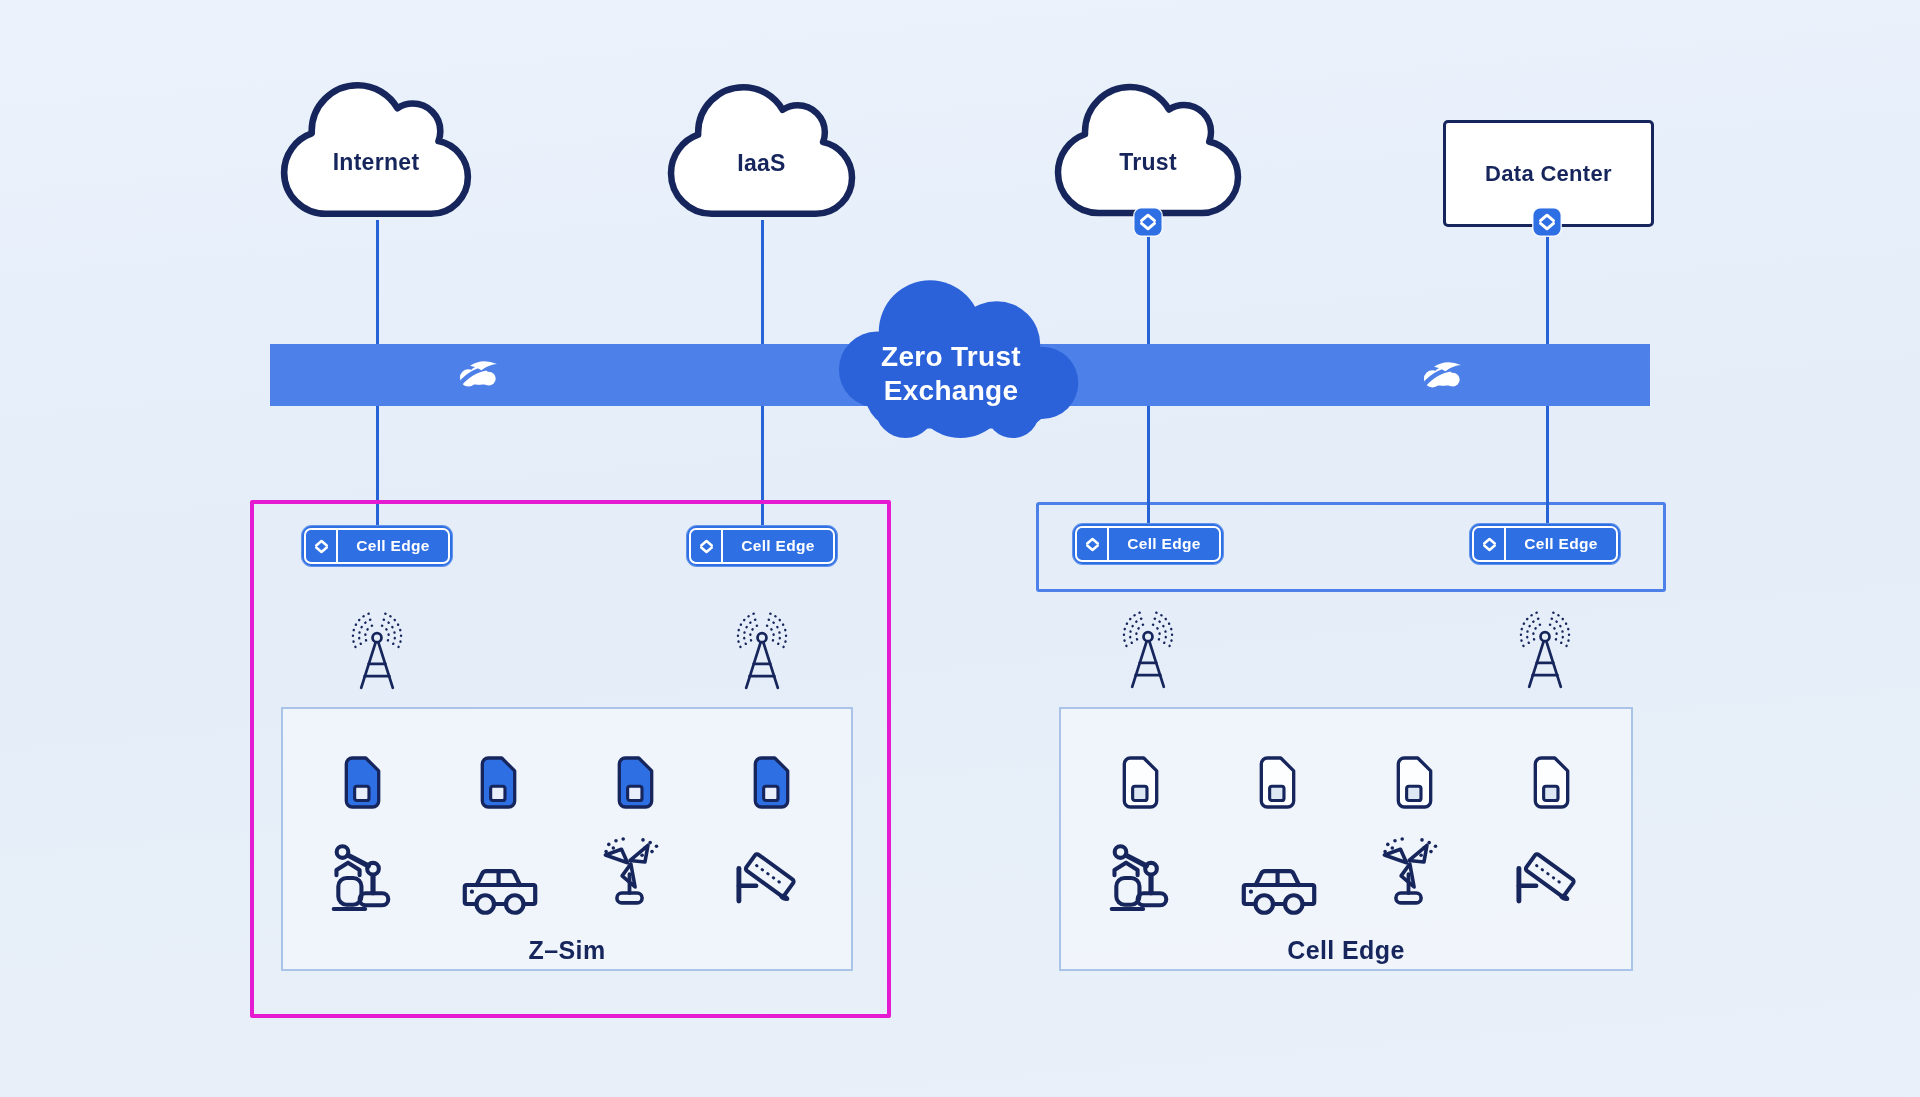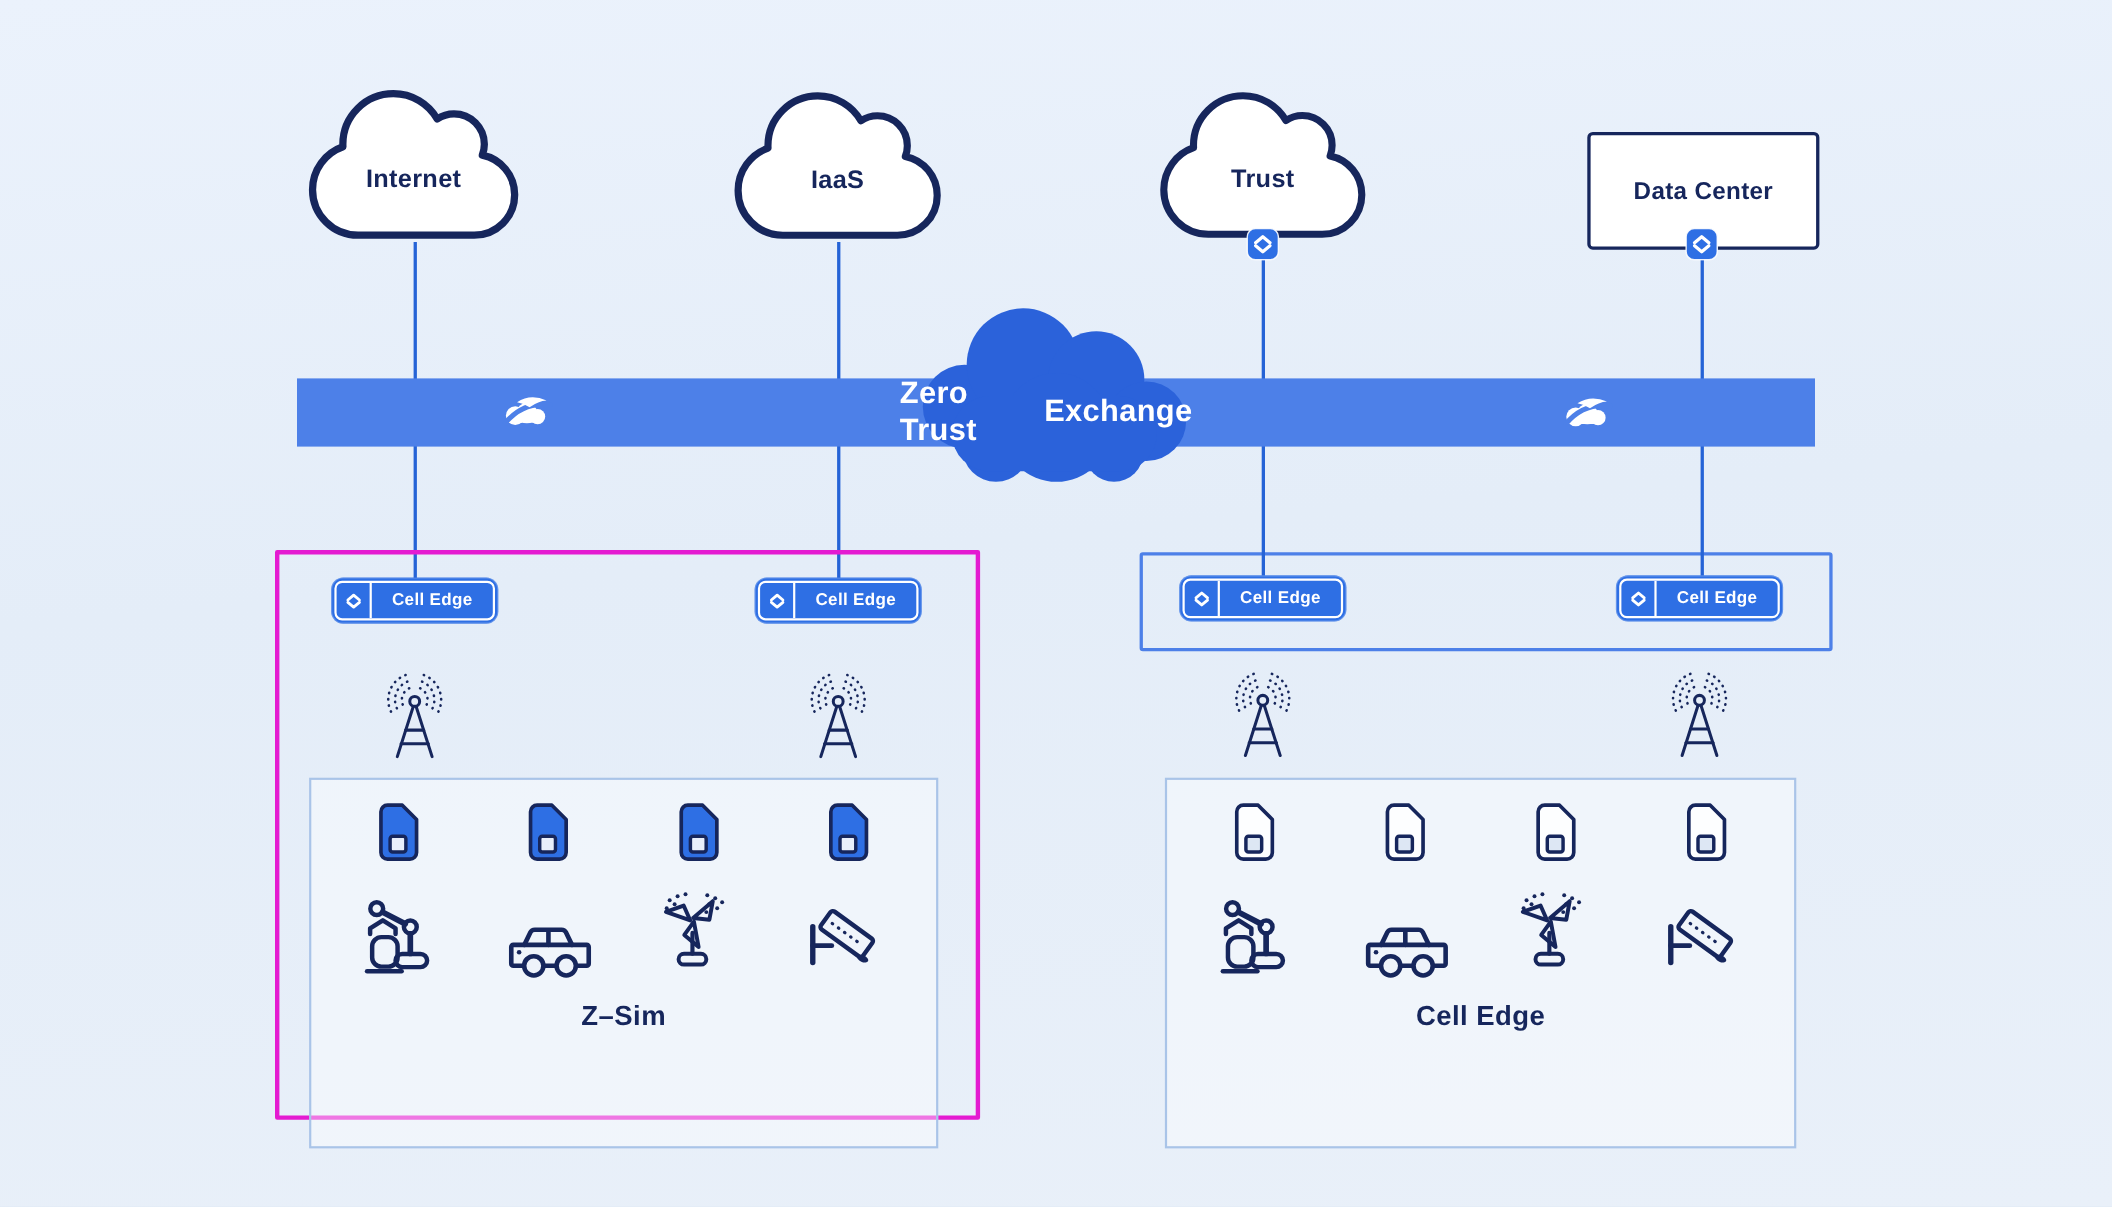--- a/index.html
+++ b/index.html
@@ -40,21 +40,21 @@
 
   
   .bar{position:absolute; left:270px; top:344px; width:1380px; height:62px; background:var(--bar_blue); z-index:2;}
   .bar-logo{position:absolute; width:52px; height:34px; z-index:3;}
   .bar-logo svg{width:100%; height:100%; overflow:visible;}
 
   
   .zte{position:absolute; left:818px; top:276px; width:266px; height:172px; z-index:3;}
   .zte svg{position:absolute; inset:0; width:100%; height:100%;}
   .zte-text{
-    position:absolute; inset:0; display:flex; align-items:center; justify-content:center;
+    position:absolute; inset:0; display:flex; flex-direction:column; align-items:center; justify-content:center;
     padding-top:24px; color:#fff; font-size:28px; font-weight:700; line-height:34px; letter-spacing:.3px;
   }
 
   
   .connector{position:absolute; width:30px; height:30px; z-index:5;}
   .connector svg{width:100%; height:100%;}
 
   
   .magenta-box{
     position:absolute; left:250px; top:500px; width:633px; height:510px;
@@ -82,23 +82,23 @@
     flex:1; display:flex; align-items:center; justify-content:center;
     color:#fff; font-size:15.5px; font-weight:700; letter-spacing:.3px;
   }
 
   
   .tower{position:absolute; width:66px; height:86px; z-index:3;}
   .tower svg{width:100%; height:100%; overflow:visible;}
 
   
   .device-box{
-    position:absolute; top:707px; width:572px; height:337px;
+    position:absolute; top:707px; width:572px; height:264px;
     border:2px solid var(--box_border); background:rgba(255,255,255,.40);
-    box-sizing:border-box; padding:20px 44px 0; z-index:3;
+    box-sizing:border-box; padding:46px 44px 0; z-index:3;
   }
   .device-box.left{left:281px;}
   .device-box.right{left:1059px; width:574px;}
   .row{display:flex; justify-content:space-between;}
   .sim-cell{width:70px; height:55px; display:flex; align-items:center; justify-content:center;}
   .sim-cell svg{width:37px; height:55px;}
   .sim-blue{--sim_body:var(--blue_strong); --sim_chip:#e9effb;}
   .sim-white{--sim_body:#fdfeff; --sim_chip:#dde7f4;}
   .device-row{margin-top:24px;}
   .device-cell{width:80px; height:80px; display:flex; align-items:flex-end; justify-content:center;}

